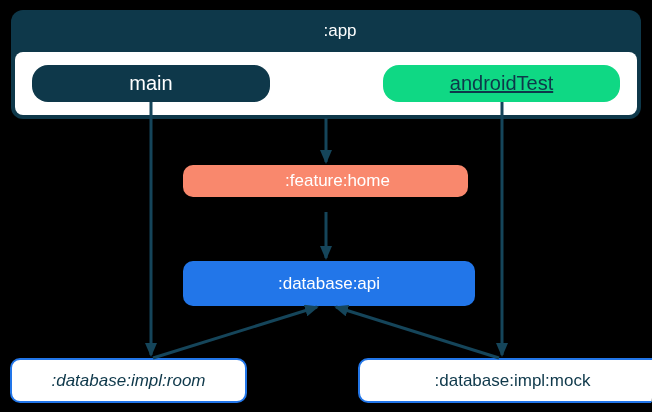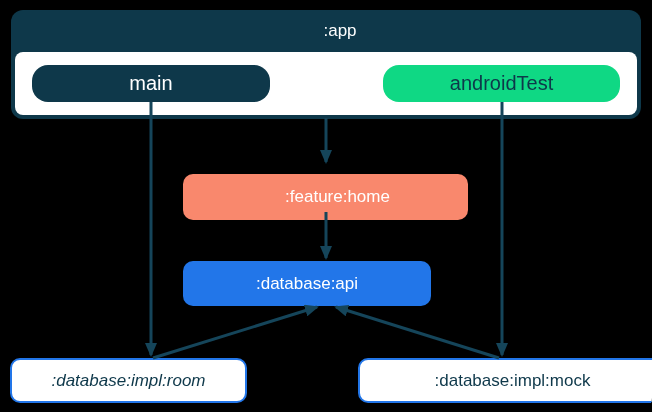--- a/index.html
+++ b/index.html
@@ -58,38 +58,39 @@
   }
   .sourceset.main {
     left: 17px; width: 238px;
     background: var(--navy, #0e384a);
     color: #fff;
   }
   .sourceset.android-test {
     left: 368px; width: 237px;
     background: var(--green, #0fd884);
     color: var(--navy, #0e384a);
+    text-decoration: underline;
   }
 
   .node {
     position: absolute;
     display: flex; align-items: center; justify-content: center;
     font-size: 17px;
     border-radius: 10px;
     box-sizing: border-box;
     z-index: 1;
   }
   .node.feature {
-    left: 183px; top: 174px; width: 285px; height: 46px;
+    left: 183px; top: 165px; width: 285px; height: 32px;
     background: var(--salmon, #f9886d);
     color: #fff;
     padding-left: 24px;
   }
   .node.api {
-    left: 183px; top: 261px; width: 248px; height: 45px;
+    left: 183px; top: 261px; width: 292px; height: 45px;
     background: var(--blue, #2276e9);
     color: #fff;
   }
   .node.impl {
     top: 358px; height: 45px;
     background: var(--white, #fff);
     border: 2.5px solid var(--blue, #2276e9);
     color: var(--navy, #0e384a);
   }
   .node.room { left: 10px;  width: 237px; font-style: italic; }

